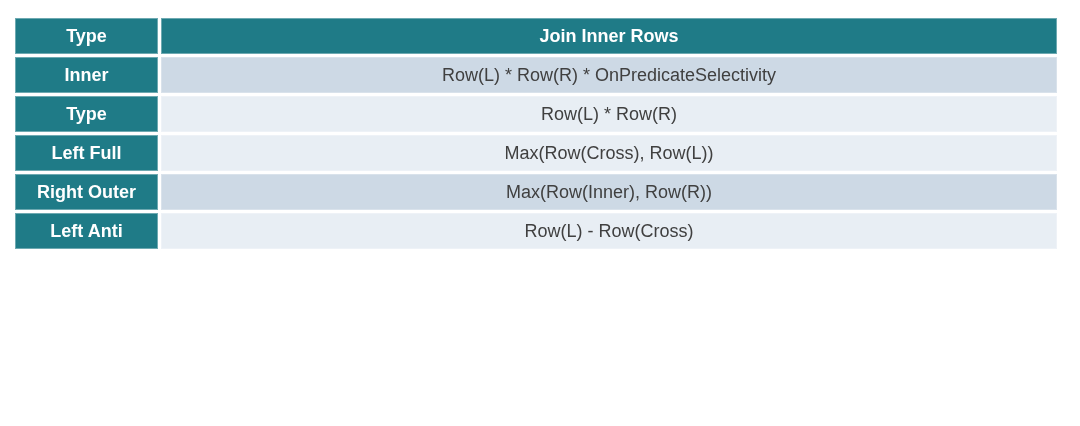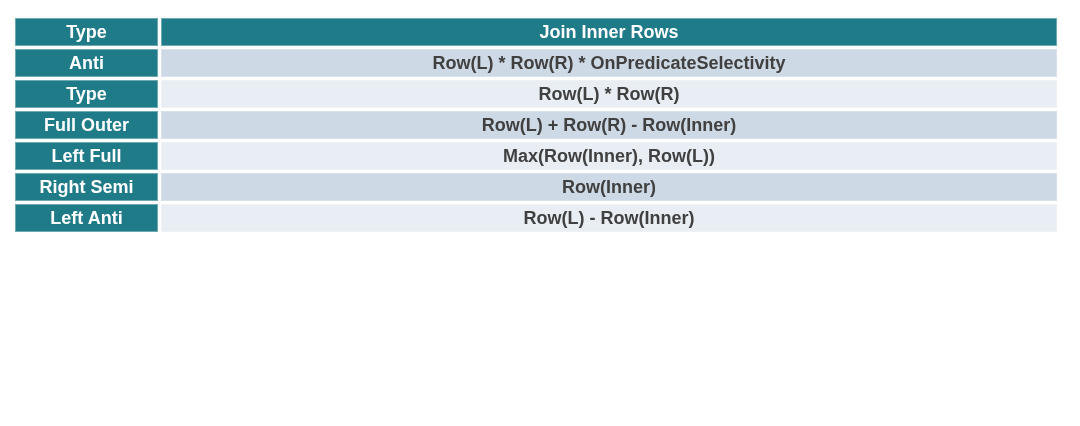--- a/index.html
+++ b/index.html
@@ -17,37 +17,37 @@
   table.join-table {
     position: absolute;
     left: 12px; top: 15px;
     width: 1048px;
     border-collapse: separate;
     border-spacing: 3px;
     table-layout: fixed;
   }
   .join-table th,
   .join-table td {
-    height: 28px;
+    height: 36px;
     text-align: center;
     vertical-align: middle;
     font-size: 18px;
     line-height: 1;
     overflow: hidden;
     white-space: nowrap;
   }
   .join-table .teal {
     background: var(--teal, #1F7B87);
     color: var(--headerText, #ffffff);
     font-weight: bold;
     border: 1px solid rgba(255,255,255,0.35);
   }
   .join-table td.formula {
     color: var(--formulaText, #404040);
-    font-weight: 700;
+    font-weight: 400;
     border: 1px solid rgba(255,255,255,0.25);
   }
   tr.alt-dark td.formula  { background: var(--rowDark, #CDD9E5); }
   tr.alt-light td.formula { background: var(--rowLight, #E8EEF4); }
 </style>
 </head>
 <body>
 
 <div class="slide">
   <table class="join-table">
@@ -56,38 +56,34 @@
       <col>
     </colgroup>
     <thead>
       <tr>
         <th class="teal">Type</th>
         <th class="teal">Join Inner Rows</th>
       </tr>
     </thead>
     <tbody id="table-body">
         <tr class="alt-dark">
-    <td class="teal">Anti</td>
+    <td class="teal">Inner</td>
     <td class="formula">Row(L) * Row(R) * OnPredicateSelectivity</td>
   </tr>
         <tr class="alt-light">
     <td class="teal">Type</td>
     <td class="formula">Row(L) * Row(R)</td>
   </tr>
-        <tr class="alt-dark">
-    <td class="teal">Full Outer</td>
-    <td class="formula">Row(L) + Row(R) - Row(Inner)</td>
-  </tr>
         <tr class="alt-light">
     <td class="teal">Left Full</td>
-    <td class="formula">Max(Row(Inner), Row(L))</td>
+    <td class="formula">Max(Row(Cross), Row(L))</td>
   </tr>
         <tr class="alt-dark">
-    <td class="teal">Right Semi</td>
-    <td class="formula">Row(Inner)</td>
+    <td class="teal">Right Outer</td>
+    <td class="formula">Max(Row(Inner), Row(R))</td>
   </tr>
         <tr class="alt-light">
     <td class="teal">Left Anti</td>
-    <td class="formula">Row(L) - Row(Inner)</td>
+    <td class="formula">Row(L) - Row(Cross)</td>
   </tr>
       </tbody>
   </table>
 </div>
 
 </body></html>

